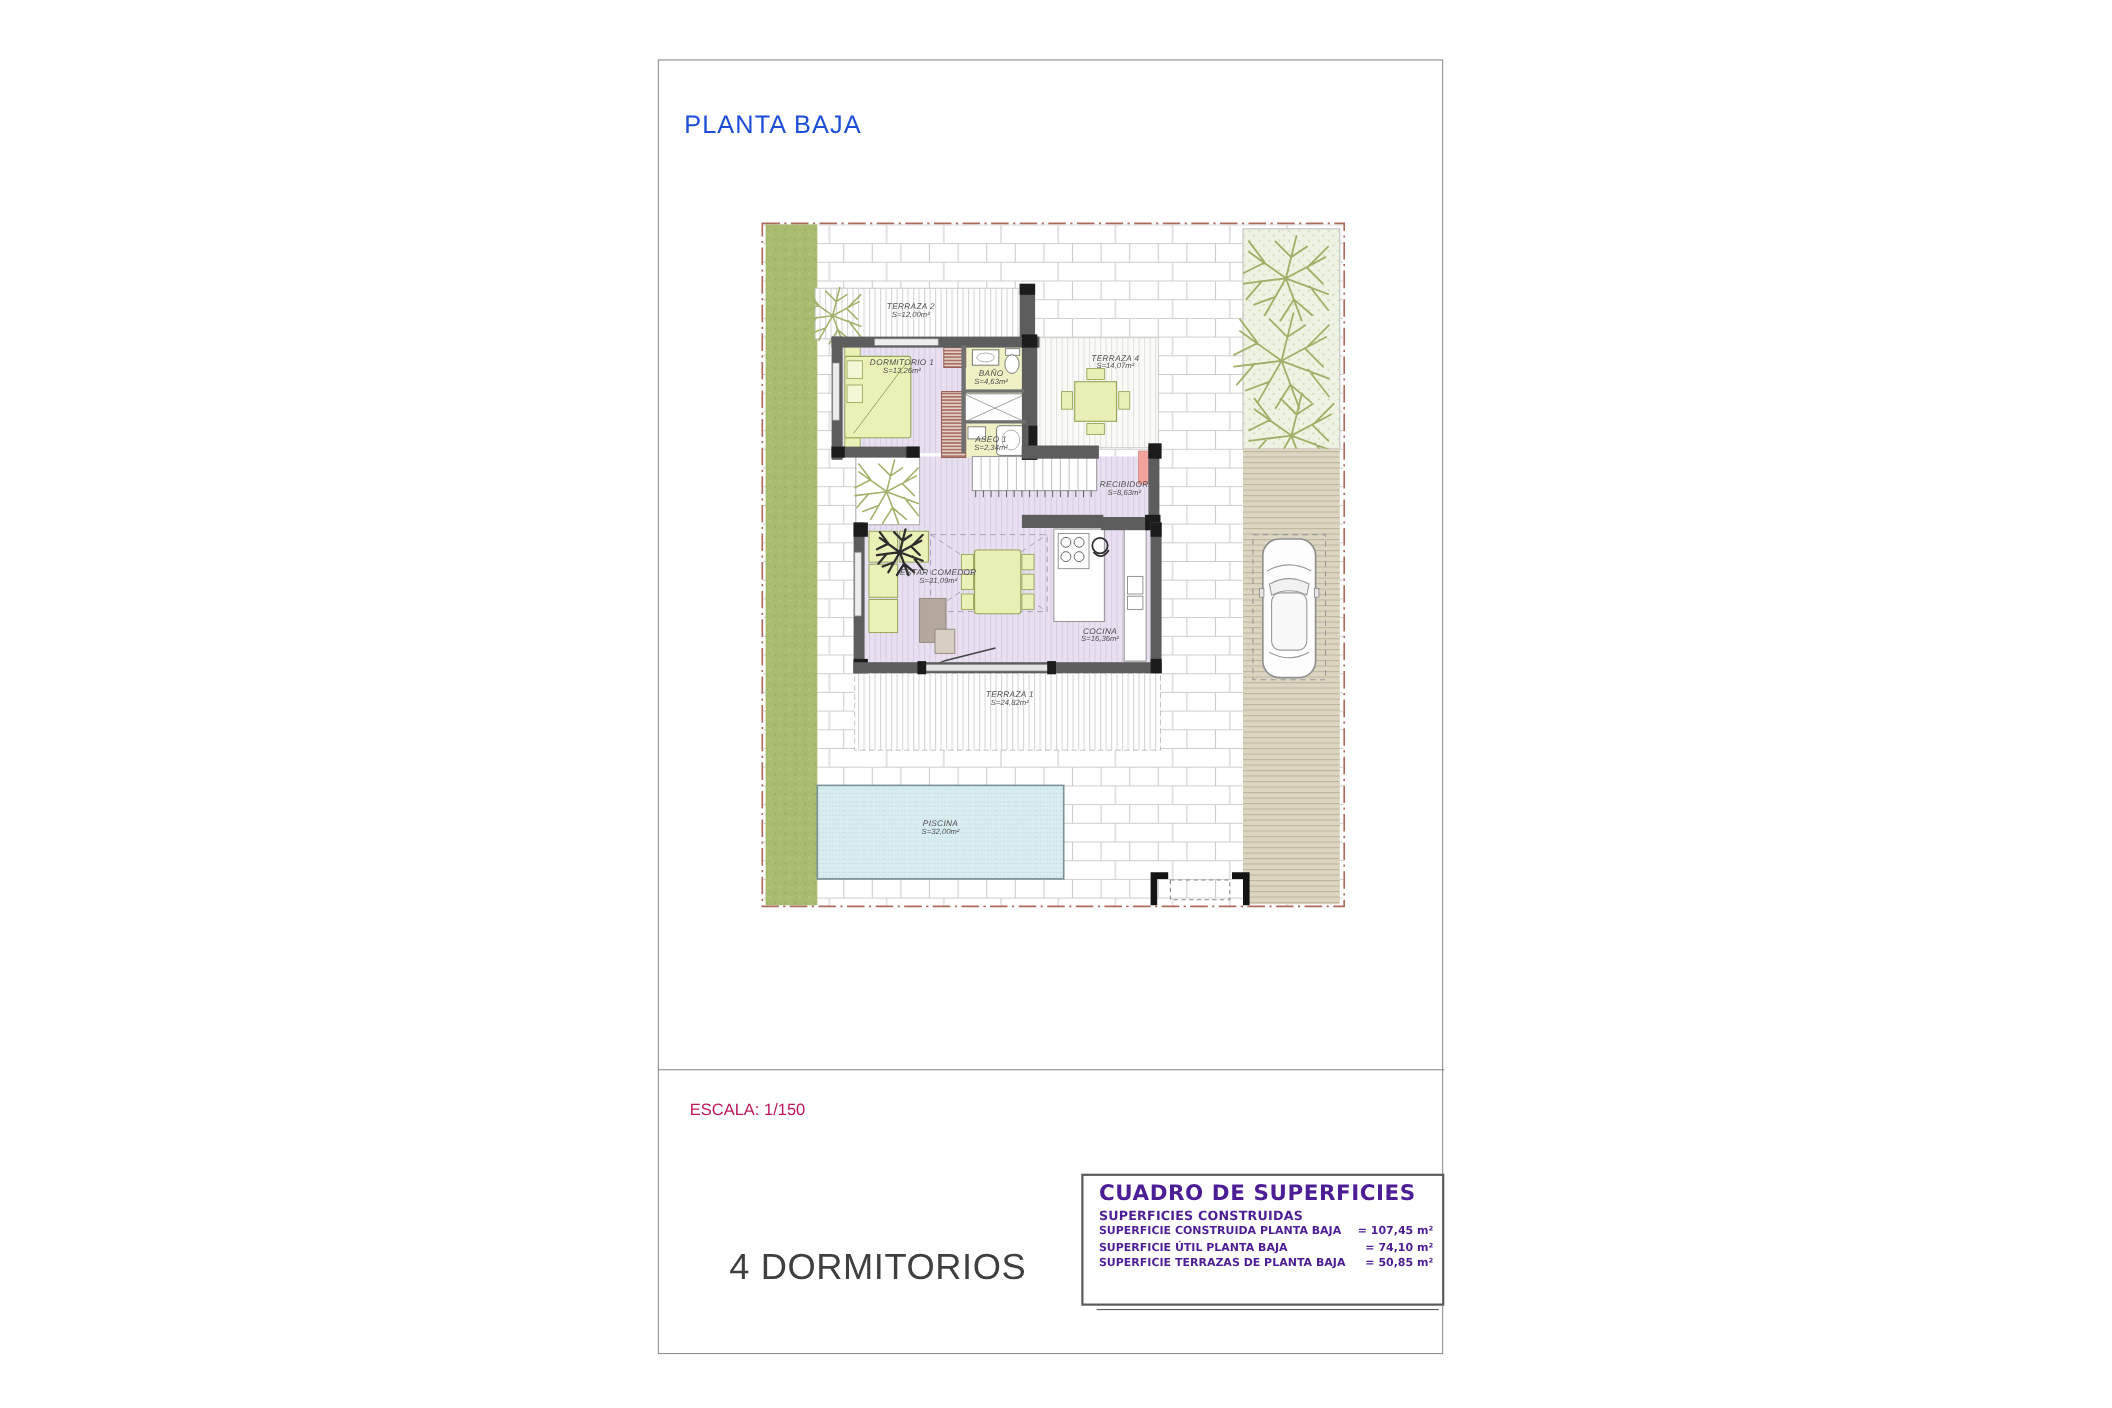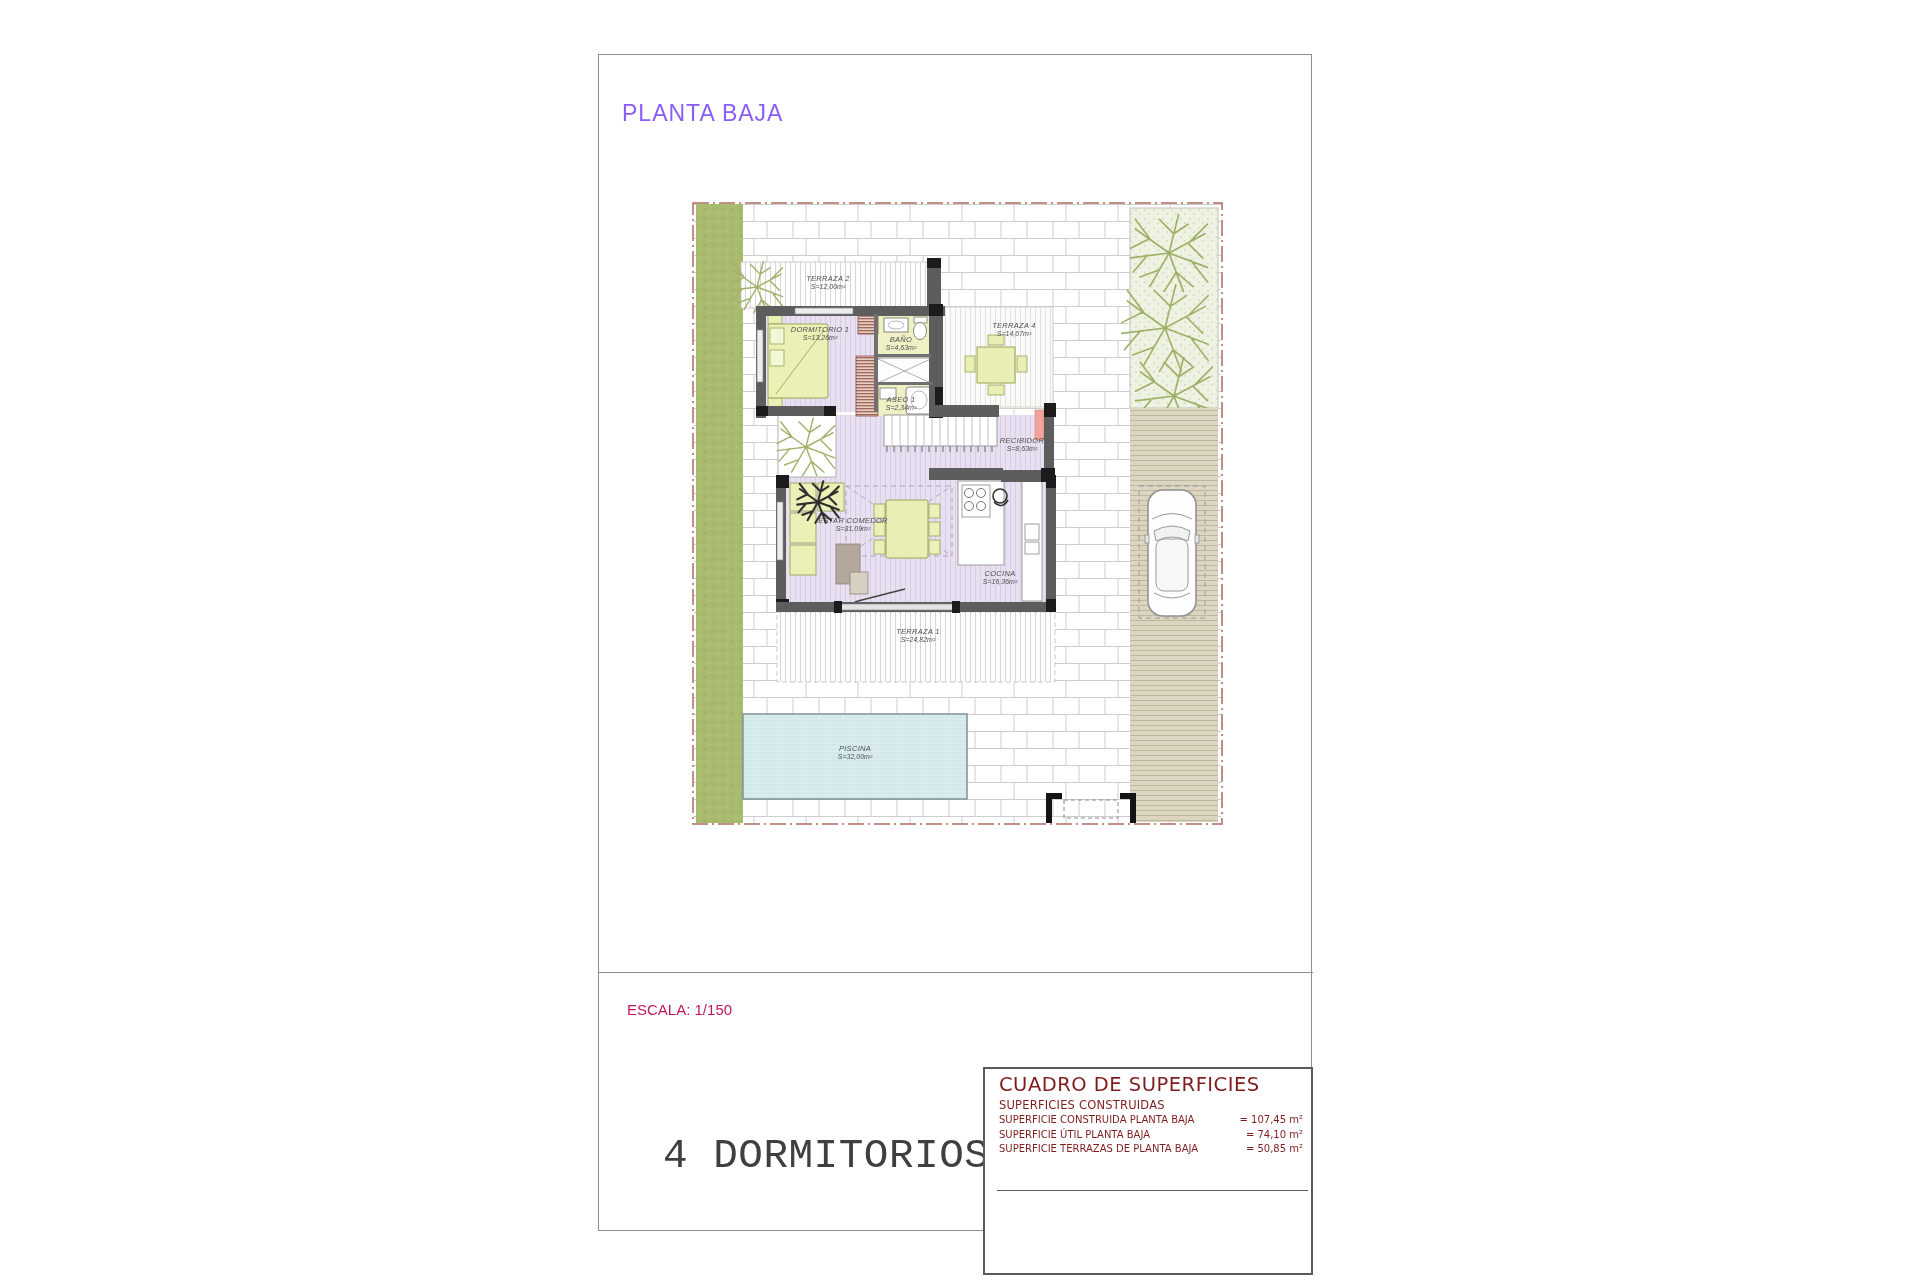--- a/index.html
+++ b/index.html
@@ -1,31 +1,31 @@
 <!DOCTYPE html>
 <html><head>
 <meta charset="utf-8">
 <style>
   html,body{margin:0;padding:0;background:#ffffff;}
   .stage{position:relative;width:1920px;height:1280px;background:#fff;overflow:hidden;
          font-family:"Liberation Sans",sans-serif;}
   .sheet{position:absolute;left:598px;top:54px;width:714px;height:1177px;
          border:1px solid #8e8e8e;box-sizing:border-box;}
   .divider{position:absolute;left:598px;top:972px;width:715px;height:1px;background:#8e8e8e;}
-  .page-title{position:absolute;left:622px;top:100px;font-size:23px;letter-spacing:1px;color:#8b5cf6;}
+  .page-title{position:absolute;left:622px;top:100px;font-size:23px;letter-spacing:1px;color:#1d4ed8;}
   .escala{position:absolute;left:627px;top:1001px;font-size:15px;color:#be185d;}
-  .dorms{position:absolute;left:663px;top:1133px;font-size:41px;letter-spacing:.5px;color:#3f3f3f;font-family:Liberation Mono, monospace;}
+  .dorms{position:absolute;left:663px;top:1133px;font-size:33px;letter-spacing:.5px;color:#3f3f3f;}
   svg.plan{position:absolute;left:0;top:0;}
   .plan-label{position:absolute;transform:translate(-50%,-50%);text-align:center;
               color:#4f4f4f;line-height:1.25;white-space:nowrap;font-style:italic;}
   .plan-label .rname{display:block;font-size:7.5px;letter-spacing:.3px;}
   .plan-label .rarea{display:block;font-size:7px;}
-  .surf-table{position:absolute;left:983px;top:1067px;width:330px;height:208px;
-              border:2px solid #5a5a5a;box-sizing:border-box;color:#7f1d1d;
-              font-family:"DejaVu Sans",sans-serif;background:#fff;}
+  .surf-table{position:absolute;left:983px;top:1067px;width:330px;height:120px;
+              border:2px solid #5a5a5a;box-sizing:border-box;color:#4c1d95;
+              font-family:"DejaVu Sans",sans-serif;background:#fff;font-weight:bold;}
   .surf-title{position:absolute;left:14px;top:4px;font-size:19.5px;letter-spacing:.5px;}
   .surf-sub{position:absolute;left:14px;top:29px;font-size:11.5px;letter-spacing:.2px;}
   .surf-rows{position:absolute;left:14px;top:44px;right:8px;}
   .surf-totals{position:absolute;left:14px;top:126px;right:8px;}
   .surf-row{display:flex;justify-content:space-between;font-size:10px;height:14.6px;line-height:14.6px;}
   .surf-sep{position:absolute;left:12px;top:121px;right:3px;height:1px;background:#5a5a5a;}
 </style>
 </head>
 <body>
 

